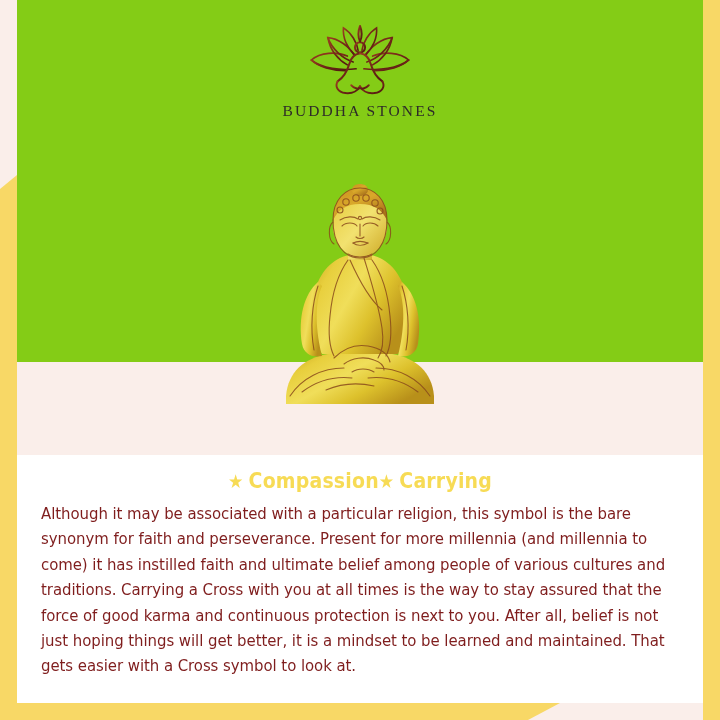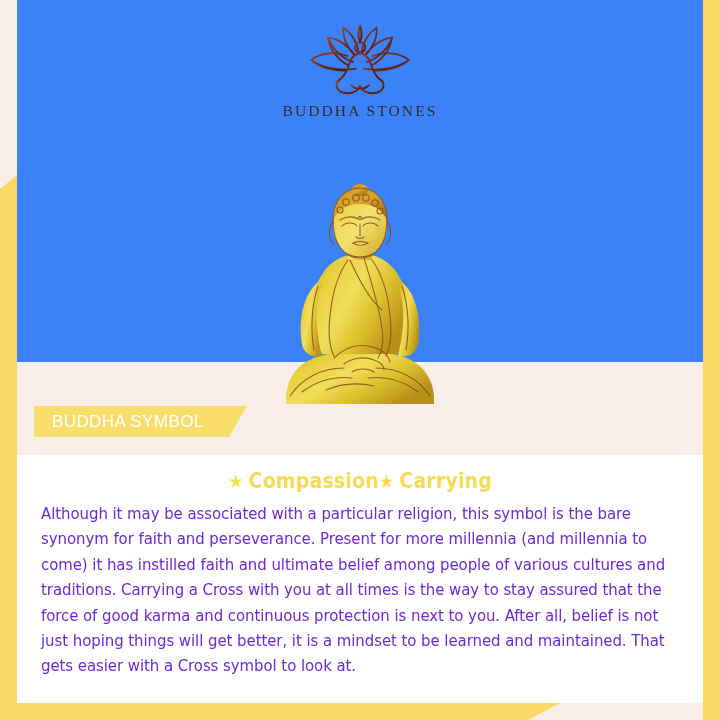--- a/index.html
+++ b/index.html
@@ -59,21 +59,21 @@
     clip-path: polygon(0 0, 100% 0, calc(100% - 32px) 100%, 0 100%);
   }
 
   
   .header {
     position: absolute;
     top: 0;
     left: 17px;
     right: 17px;
     height: 362px;
-    background: #3b82f6;
+    background: #84cc16;
   }
 
   .logo-wrap {
     position: absolute;
     top: 24px;
     left: 0;
     right: 0;
     display: flex;
     flex-direction: column;
     align-items: center;
@@ -173,21 +173,21 @@
   }
   .subtitle .star {
     font-size: 19px;
     line-height: 1;
   }
 
   .body-copy {
     font-family: "DejaVu Sans Condensed", "Liberation Sans Narrow", "Liberation Sans", sans-serif;
     font-size: 16.6px;
     line-height: 25.4px;
-    color: #6d28d9;
+    color: #7f1d1d;
     margin: 0;
     text-align: left;
     font-weight: 400;
     letter-spacing: -0.05px;
   }
 </style>
 </head>
 <body>
 
 <div id="poster">
@@ -330,23 +330,20 @@
             <path d="M12 214 C 24 196, 44 186, 66 186"></path>
             <path d="M152 214 C 140 196, 120 186, 98 186"></path>
             <path d="M24 210 C 40 198, 56 194, 74 196"></path>
             <path d="M140 210 C 124 198, 108 194, 90 196"></path>
             <path d="M48 208 C 62 202, 78 200, 96 204"></path>
           </g>
         </svg>
       </span>
     </div>
 
-    <div class="ribbon">
-      <span class="ribbon-label">BUDDHA SYMBOL</span>
-    </div>
   </div>
 
   <div class="content-card">
     <div class="subtitle">
       <span class="star">★</span><span style="margin-left: 5px;">Compassion</span><span class="star">★</span><span style="margin-left: 5px;">Carrying</span>
     </div>
     <p class="body-copy">Although it may be associated with a particular religion, this symbol is the bare synonym for faith and perseverance. Present for more millennia (and millennia to come) it has instilled faith and ultimate belief among people of various cultures and traditions. Carrying a Cross with you at all times is the way to stay assured that the force of good karma and continuous protection is next to you. After all, belief is not just hoping things will get better, it is a mindset to be learned and maintained. That gets easier with a Cross symbol to look at.</p>
   </div>
 
 </div>

